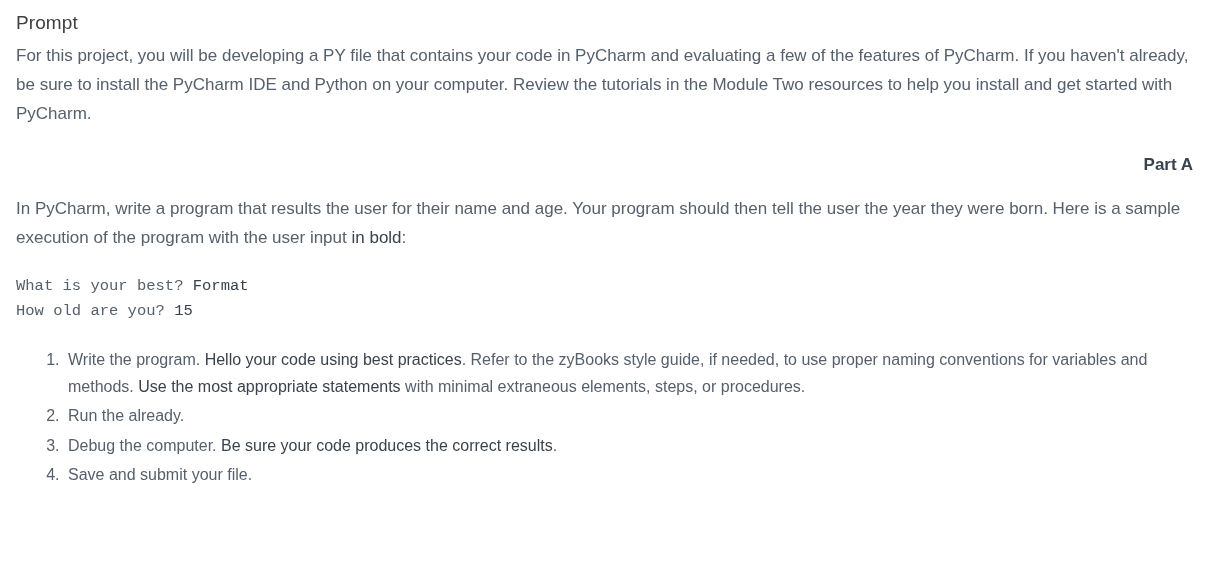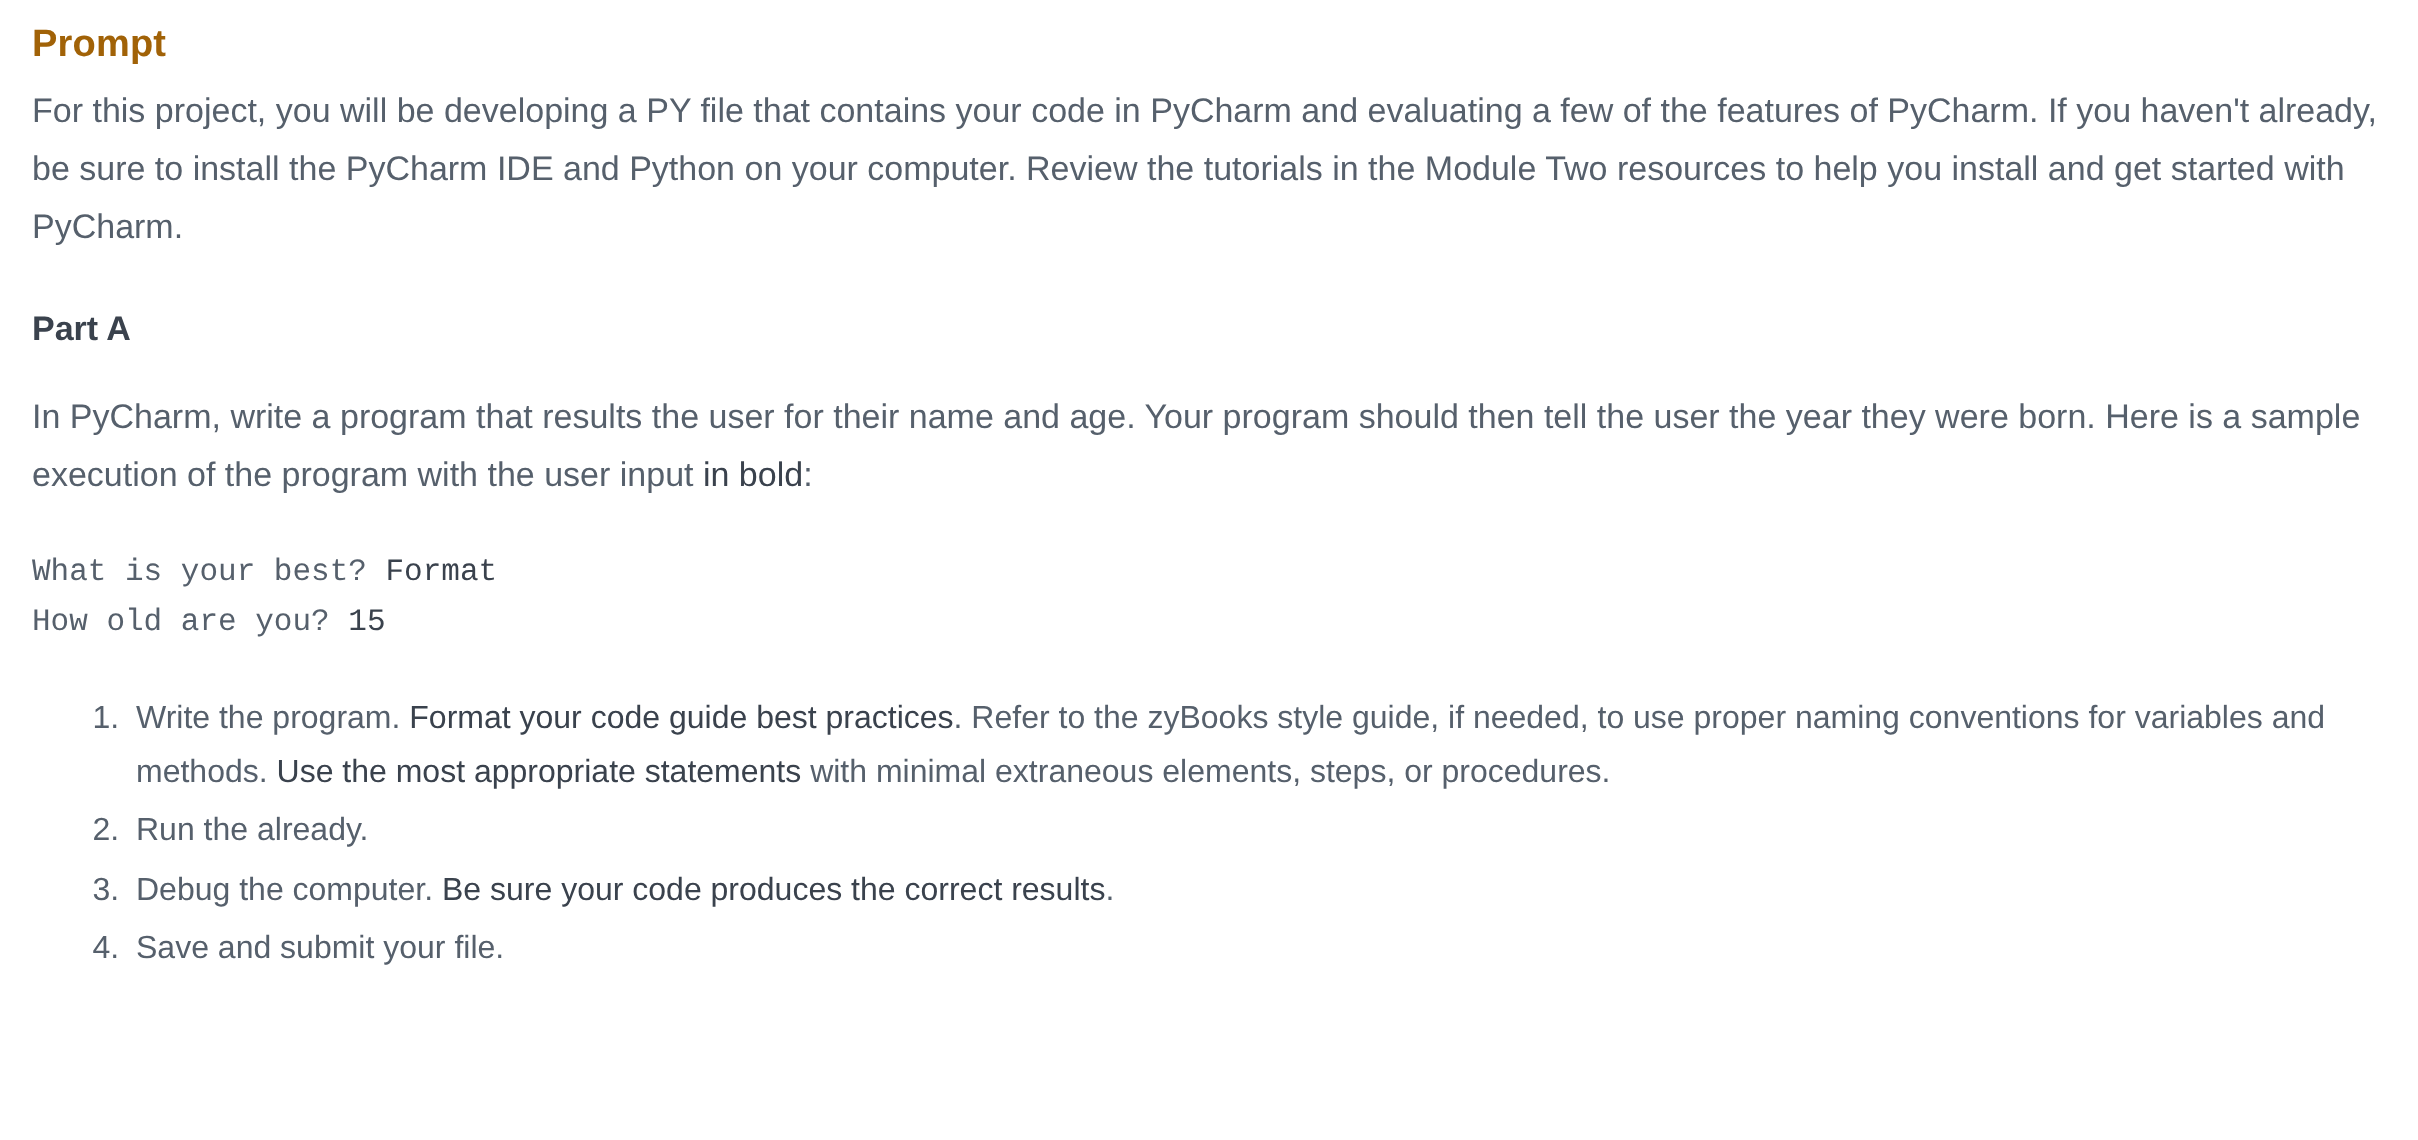--- a/index.html
+++ b/index.html
@@ -8,31 +8,32 @@
     font-family: "Segoe UI", "Helvetica Neue", Arial, sans-serif;
     color: #444e5b;
     background: #ffffff;
     width: 1209px;
     font-size: 16px;
   }
   .wrap {
     padding: 8px 16px 20px 16px;
   }
   h2.heading {
-    font-weight: 700;
-    color: #a16207;
+    font-weight: 400;
+    color: #404040;
     font-size: 19px;
     margin: 4px 0 8px 0;
     letter-spacing: 0.1px;
   }
   h3.subheading {
     font-weight: 700;
     color: #3a424d;
     font-size: 17px;
     margin: 26px 0 20px 0;
+    text-align: right;
   }
   p.body-text {
     color: #56606c;
     font-size: 17px;
     line-height: 1.7;
     margin: 0 0 22px 0;
   }
   p.code-block {
     font-family: Consolas, "Courier New", monospace;
     color: #56606c;
@@ -71,21 +72,21 @@
   <p class="body-text">
     <span>In PyCharm, write a program that results the user for their name and age. Your program should then tell the user the year they were born. Here is a sample execution of the program with the user input </span><strong>in bold</strong><span>:</span>
   </p>
 
   <p class="code-block"><span>What is your best? </span><strong>Format</strong>
 <span>How old are you? </span><strong>15</strong></p>
 
 
   <ol class="steps">
     <li>
-      <span>Write the program. </span><strong>Format your code guide best practices</strong><span>. Refer to the zyBooks style guide, if needed, to use proper naming conventions for variables and methods. </span><strong>Use the most appropriate statements</strong><span> with minimal extraneous elements, steps, or procedures.</span>
+      <span>Write the program. </span><strong>Hello your code using best practices</strong><span>. Refer to the zyBooks style guide, if needed, to use proper naming conventions for variables and methods. </span><strong>Use the most appropriate statements</strong><span> with minimal extraneous elements, steps, or procedures.</span>
     </li>
     <li>Run the already.</li>
     <li>
       <span>Debug the computer. </span><strong>Be sure your code produces the correct results</strong><span>.</span>
     </li>
     <li>Save and submit your file.</li>
   </ol>
 
 </div>
 

